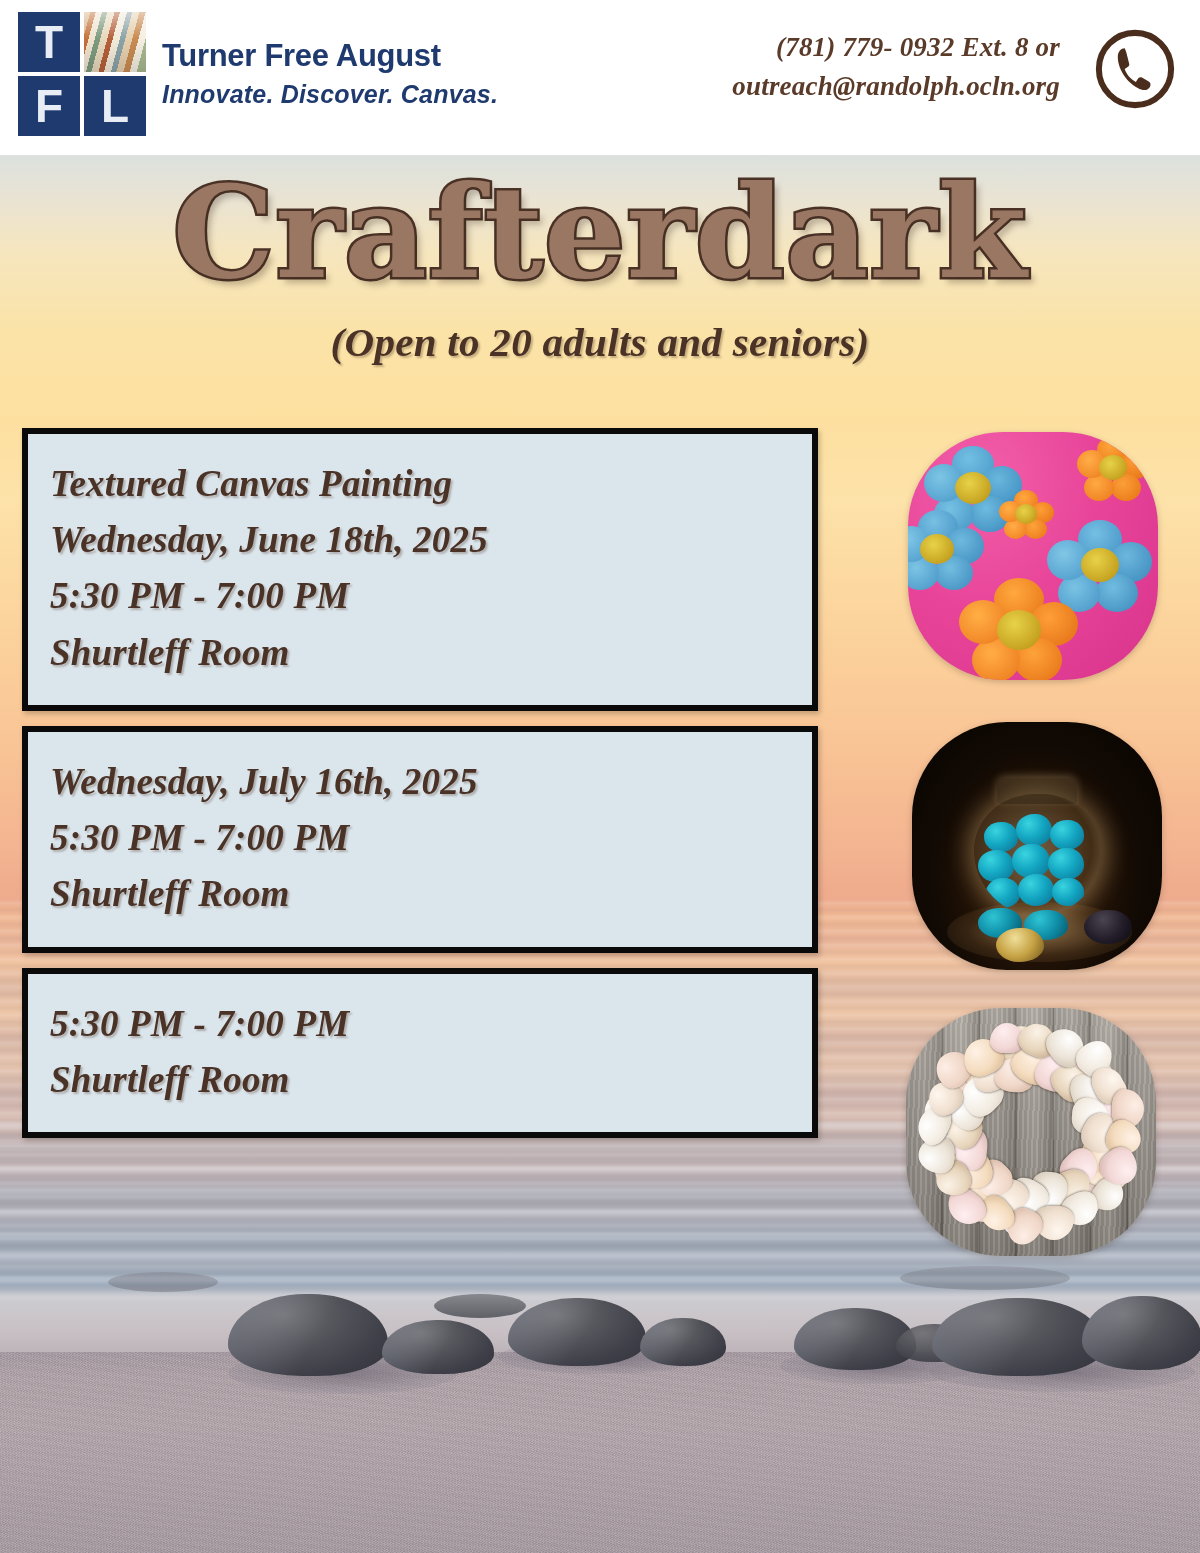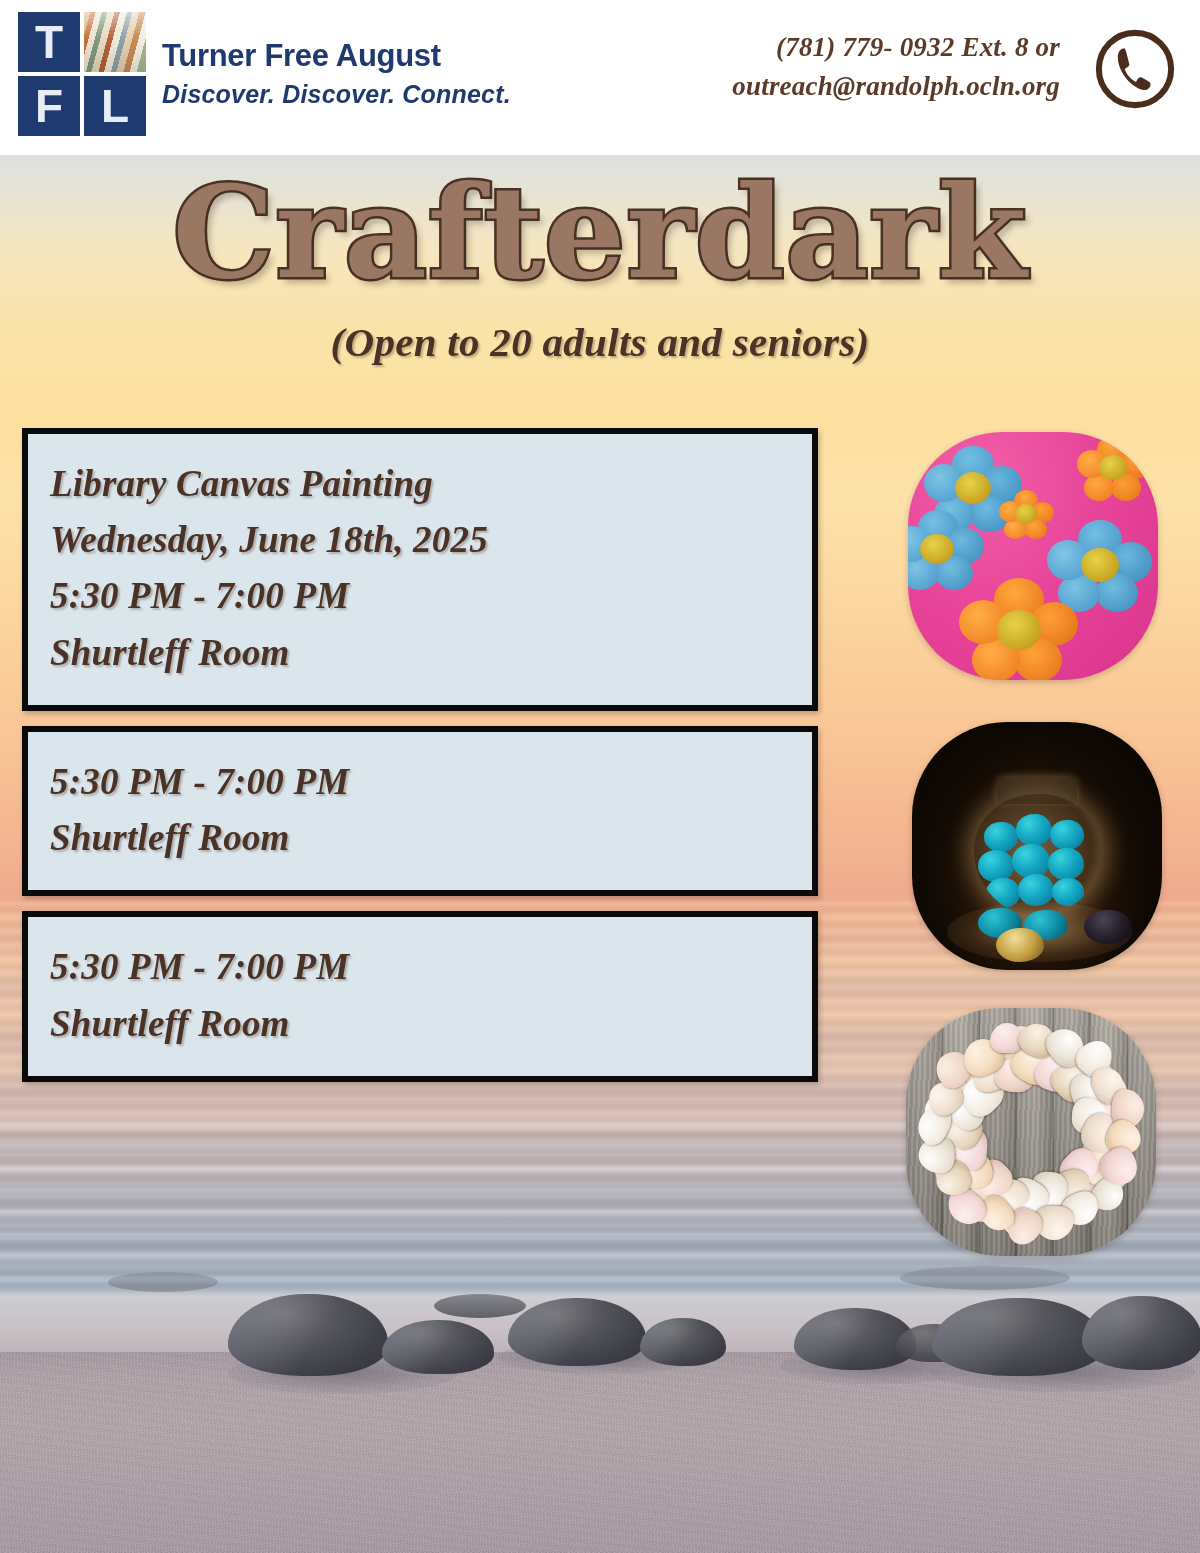--- a/index.html
+++ b/index.html
@@ -473,21 +473,21 @@
 
     <div class="logo-wrap">
       <div class="tfl-grid">
         <div class="tfl-cell">T</div>
         <div class="tfl-books"></div>
         <div class="tfl-cell">F</div>
         <div class="tfl-cell">L</div>
       </div>
       <div class="logo-text">
         <div class="logo-name">Turner Free August</div>
-        <div class="logo-tag">Discover. Discover. Connect.</div>
+        <div class="logo-tag">Innovate. Discover. Canvas.</div>
       </div>
     </div>
 
     <div class="contact">
       <div>(781) 779- 0932 Ext. 8 or</div>
       <div>outreach@randolph.ocln.org</div>
     </div>
 
     <svg class="phone-icon" viewBox="0 0 100 100">
       <circle cx="50" cy="50" r="42" fill="none" stroke="#4a2d1c" stroke-width="7"></circle>
@@ -496,27 +496,28 @@
   </div>
 
   <div class="title-block">
     <div class="title">Crafterdark</div>
     <div class="subtitle">(Open to 20 adults and seniors)</div>
   </div>
 
   <div class="events">
 
     <div class="event-box">
-      <div class="event-line">Library Canvas Painting</div>
+      <div class="event-line">Textured Canvas Painting</div>
       <div class="event-line">Wednesday, June 18th, 2025</div>
       <div class="event-line">5:30 PM - 7:00 PM</div>
       <div class="event-line">Shurtleff Room</div>
     </div>
 
     <div class="event-box">
+      <div class="event-line">Wednesday, July 16th, 2025</div>
       <div class="event-line">5:30 PM - 7:00 PM</div>
       <div class="event-line">Shurtleff Room</div>
     </div>
 
     <div class="event-box">
       <div class="event-line">5:30 PM - 7:00 PM</div>
       <div class="event-line">Shurtleff Room</div>
     </div>
   </div>
 

